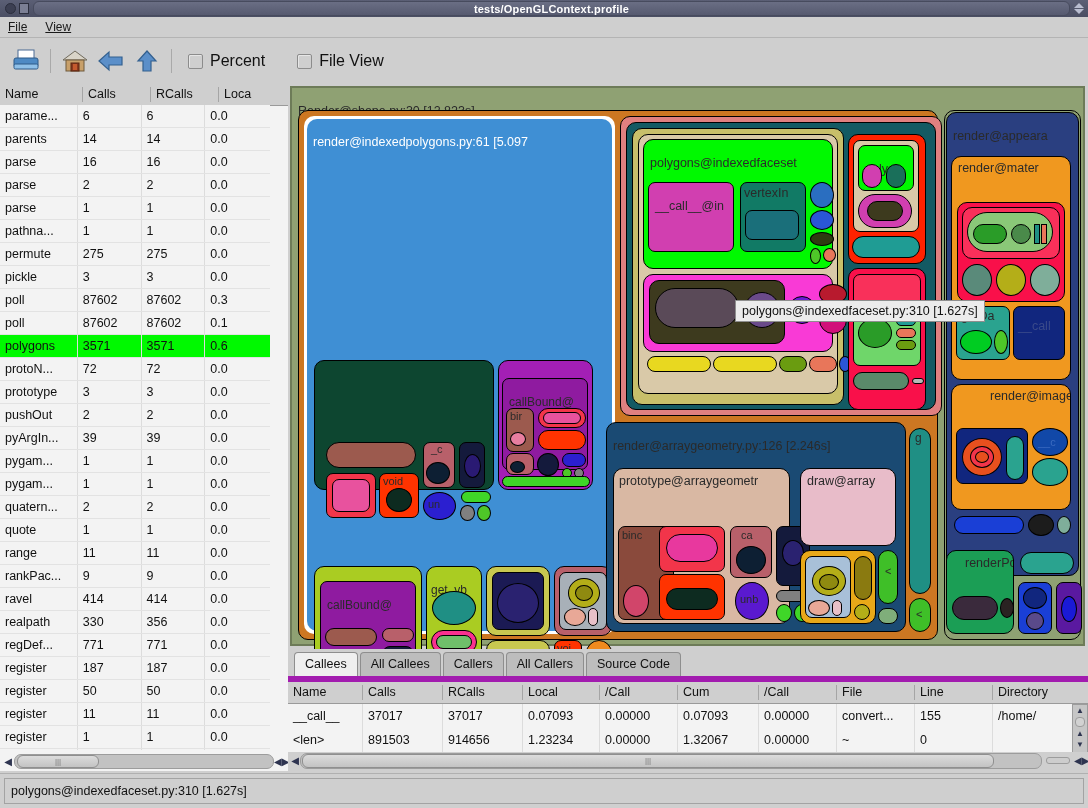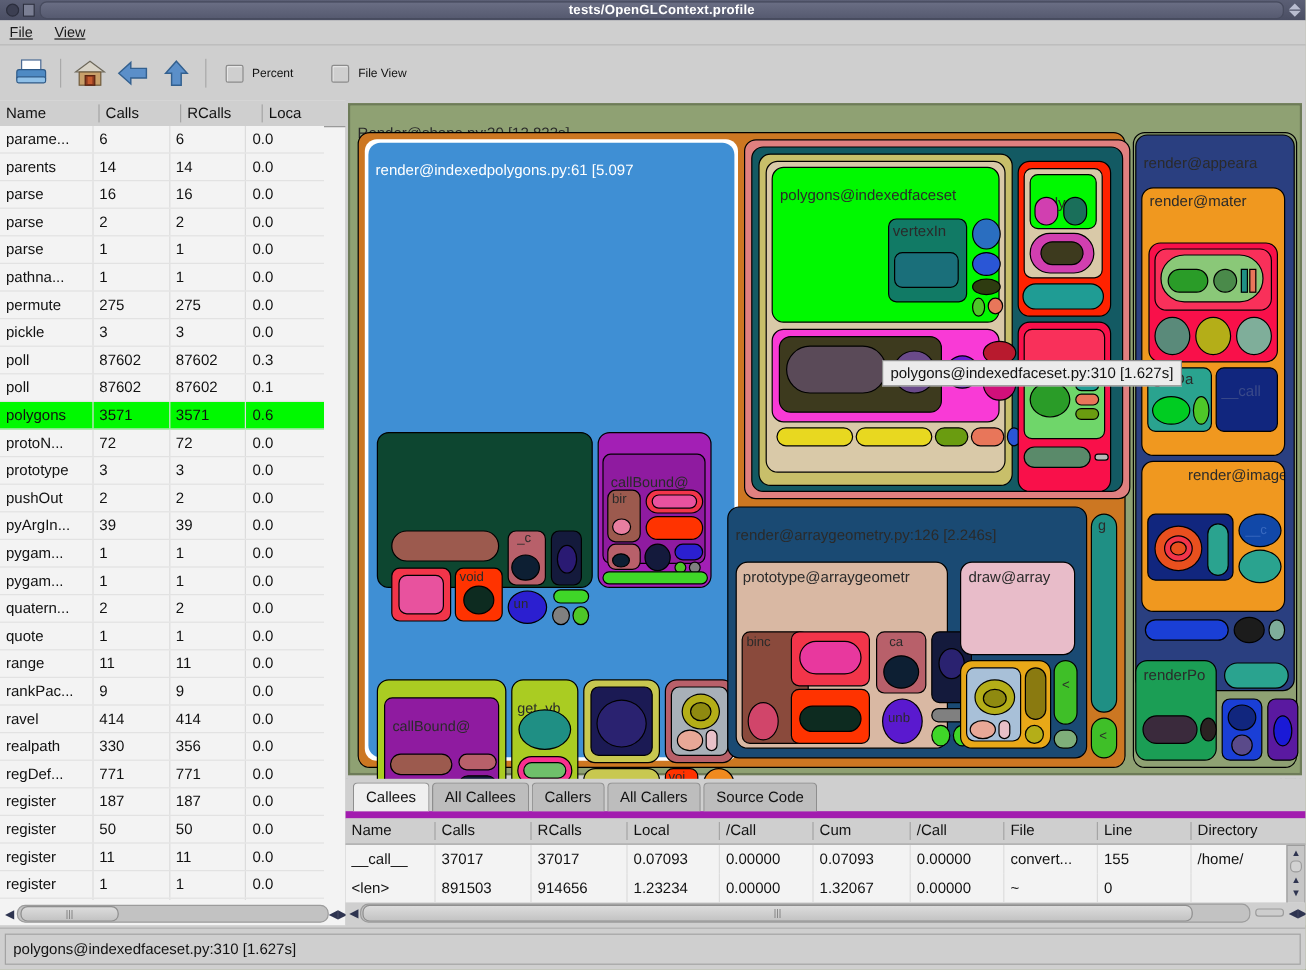--- a/index.html
+++ b/index.html
@@ -43,21 +43,21 @@
   
   .toolbar{
     position:absolute;left:0;top:38px;width:1088px;height:46px;
     background:#cfcfcf;display:flex;align-items:center;padding-left:8px;gap:0;
   }
   .tool-btn{width:36px;height:34px;display:flex;align-items:center;justify-content:center;}
   .tsep{width:1px;height:24px;background:#a9a9a9;margin:0 6px;}
   .chk-wrap{display:flex;align-items:center;gap:7px;margin-left:10px;margin-right:22px;}
   .chk{width:13px;height:13px;background:#cfcfcf;border:1px solid #8c8c8c;border-radius:2px;
        box-shadow:inset 1px 1px 0 #e6e6e6;}
-  .chk-lbl{font-size:10px;color:#111;}
+  .chk-lbl{font-size:16px;color:#111;}
 
   
   .lefttable{
     position:absolute;left:0;top:84px;width:288px;height:687px;
     background:#f3f3f3;border-right:2px solid #a8a8a8;
   }
   .lt-head{
     display:flex;height:21px;background:#cfcfcf;border-bottom:1px solid #9a9a9a;
     align-items:center;
   }
@@ -505,20 +505,23 @@
       <div class="node stk pill" style="left:294px;top:580px;width:26px;height:10px;background:#3fd628;"></div>
       <div class="node stk pill" style="left:294px;top:592px;width:26px;height:10px;background:#3fd628;"></div>
 
       <div class="node stk rr" style="left:328px;top:28px;width:322px;height:300px;background:#e08080;"></div>
       <div class="node stk rr" style="left:334px;top:34px;width:310px;height:288px;background:#135a63;"></div>
       <div class="node stk rr" style="left:340px;top:40px;width:212px;height:277px;background:#c8bf6a;"></div>
       <div class="node stk rr" style="left:346px;top:46px;width:200px;height:260px;background:#d9c9a8;"></div>
       <div class="node stk rr" style="left:351px;top:51px;width:190px;height:130px;background:#00f900;">
         <span class="lbl">polygons@indexedfaceset</span>
       </div>
+      <div class="node stk rr-s" style="left:356px;top:94px;width:86px;height:70px;background:#d13fb0;">
+        <span class="lbl" style="top:16px;left:6px;">__call__@in</span>
+      </div>
       <div class="node stk rr-s" style="left:448px;top:94px;width:66px;height:70px;background:#117a65;">
         <span class="lbl" style="top:3px;left:3px;">vertexIn</span>
       </div>
       <div class="node stk rr-s" style="left:453px;top:122px;width:54px;height:30px;background:#1a6f7a;"></div>
       <div class="node stk el" style="left:518px;top:94px;width:24px;height:26px;background:#2a6ec0;"></div>
       <div class="node stk el" style="left:518px;top:122px;width:24px;height:20px;background:#2a56d6;"></div>
       <div class="node stk el" style="left:518px;top:144px;width:24px;height:14px;background:#2e3b10;"></div>
       <div class="node stk el" style="left:518px;top:160px;width:11px;height:16px;background:#4ec728;"></div>
       <div class="node stk el" style="left:531px;top:160px;width:13px;height:14px;background:#e8765a;"></div>
       <div class="node stk rr" style="left:351px;top:186px;width:190px;height:78px;background:#f93ad6;"></div>
@@ -641,21 +644,21 @@
       <div class="node stk pill" style="left:714px;top:348px;width:18px;height:44px;background:#2aa38f;"></div>
       <div class="node stk el" style="left:740px;top:340px;width:36px;height:28px;background:#1148a8;">
         <span class="lbl" style="top:7px;left:5px;font-size:11px;color:#3a6ac0;">__c</span>
       </div>
       <div class="node stk el" style="left:740px;top:370px;width:36px;height:28px;background:#2aa38f;"></div>
       <div class="node stk pill" style="left:662px;top:428px;width:70px;height:18px;background:#1a3fd6;"></div>
       <div class="node stk el" style="left:736px;top:426px;width:26px;height:22px;background:#1c1c1c;"></div>
       <div class="node stk el" style="left:765px;top:428px;width:14px;height:18px;background:#7fae9a;"></div>
 
       <div class="node stk rr" style="left:654px;top:462px;width:68px;height:84px;background:#1b9e55;">
-        <span class="lbl" style="top:5px;left:6px;">renderPo</span>
+        <span class="lbl" style="top:5px;left:18px;">renderPo</span>
       </div>
       <div class="node stk pill" style="left:660px;top:508px;width:46px;height:24px;background:#3a2a3c;"></div>
       <div class="node stk el" style="left:708px;top:510px;width:14px;height:20px;background:#2a2222;"></div>
       <div class="node stk pill" style="left:728px;top:464px;width:54px;height:22px;background:#2aa38f;"></div>
       <div class="node stk rr-s" style="left:726px;top:494px;width:34px;height:52px;background:#1a3fd6;"></div>
       <div class="node stk el" style="left:731px;top:499px;width:24px;height:22px;background:#11267e;"></div>
       <div class="node stk el" style="left:734px;top:524px;width:18px;height:18px;background:#5a4a8a;"></div>
       <div class="node stk rr-s" style="left:764px;top:494px;width:26px;height:52px;background:#5a19a0;"></div>
       <div class="node stk el" style="left:769px;top:508px;width:16px;height:26px;background:#1a1ad6;"></div>
     </div>

